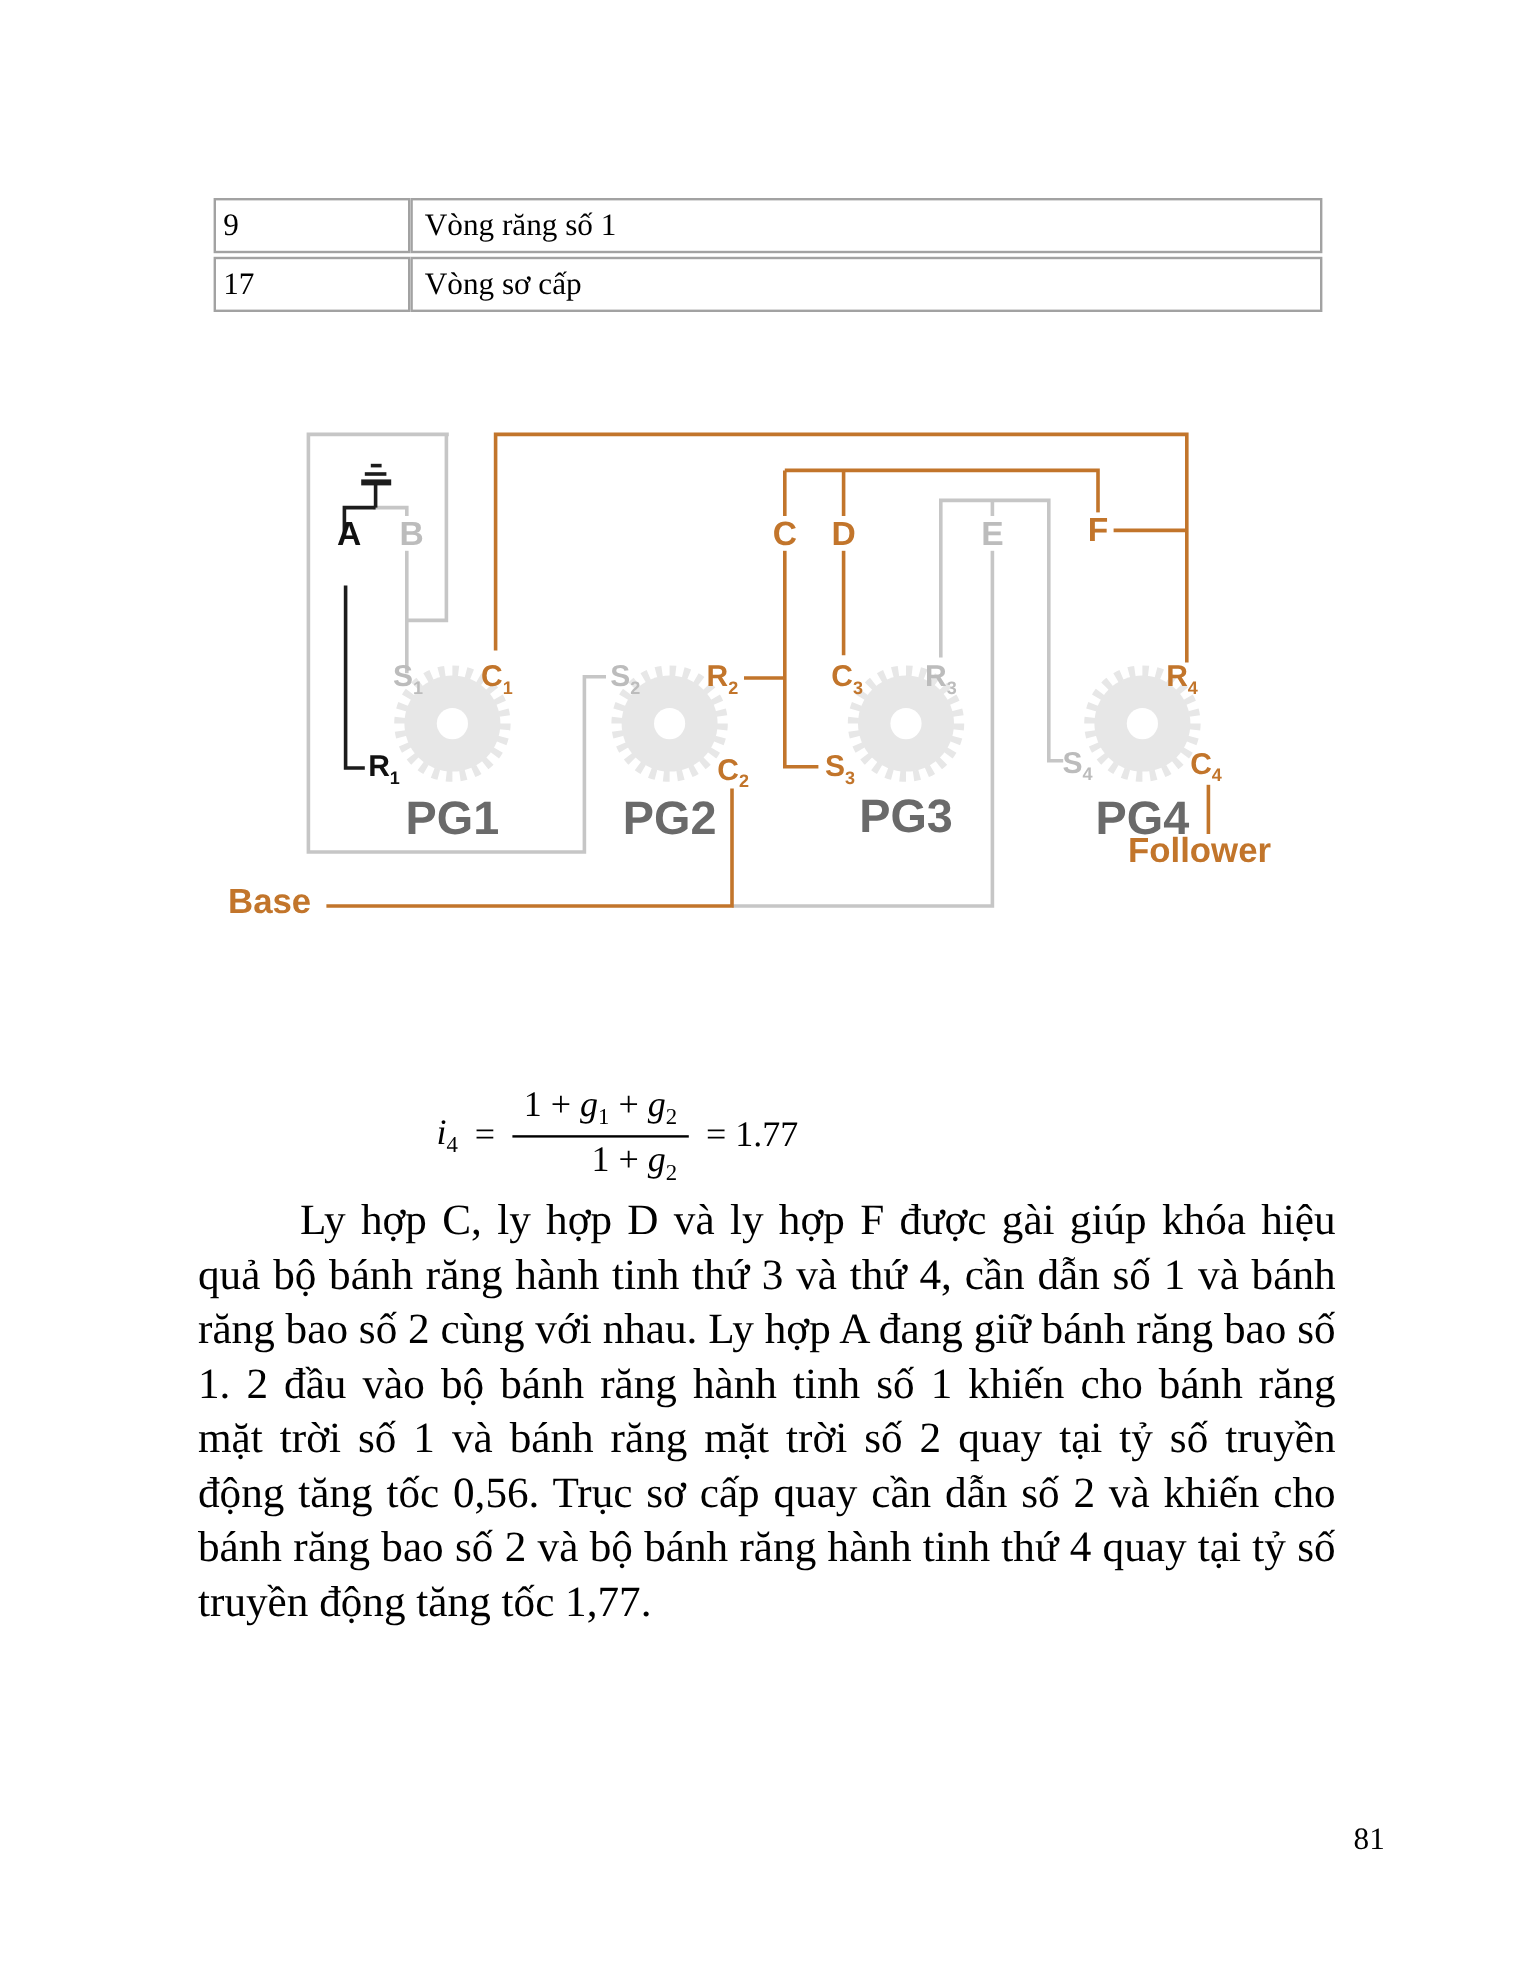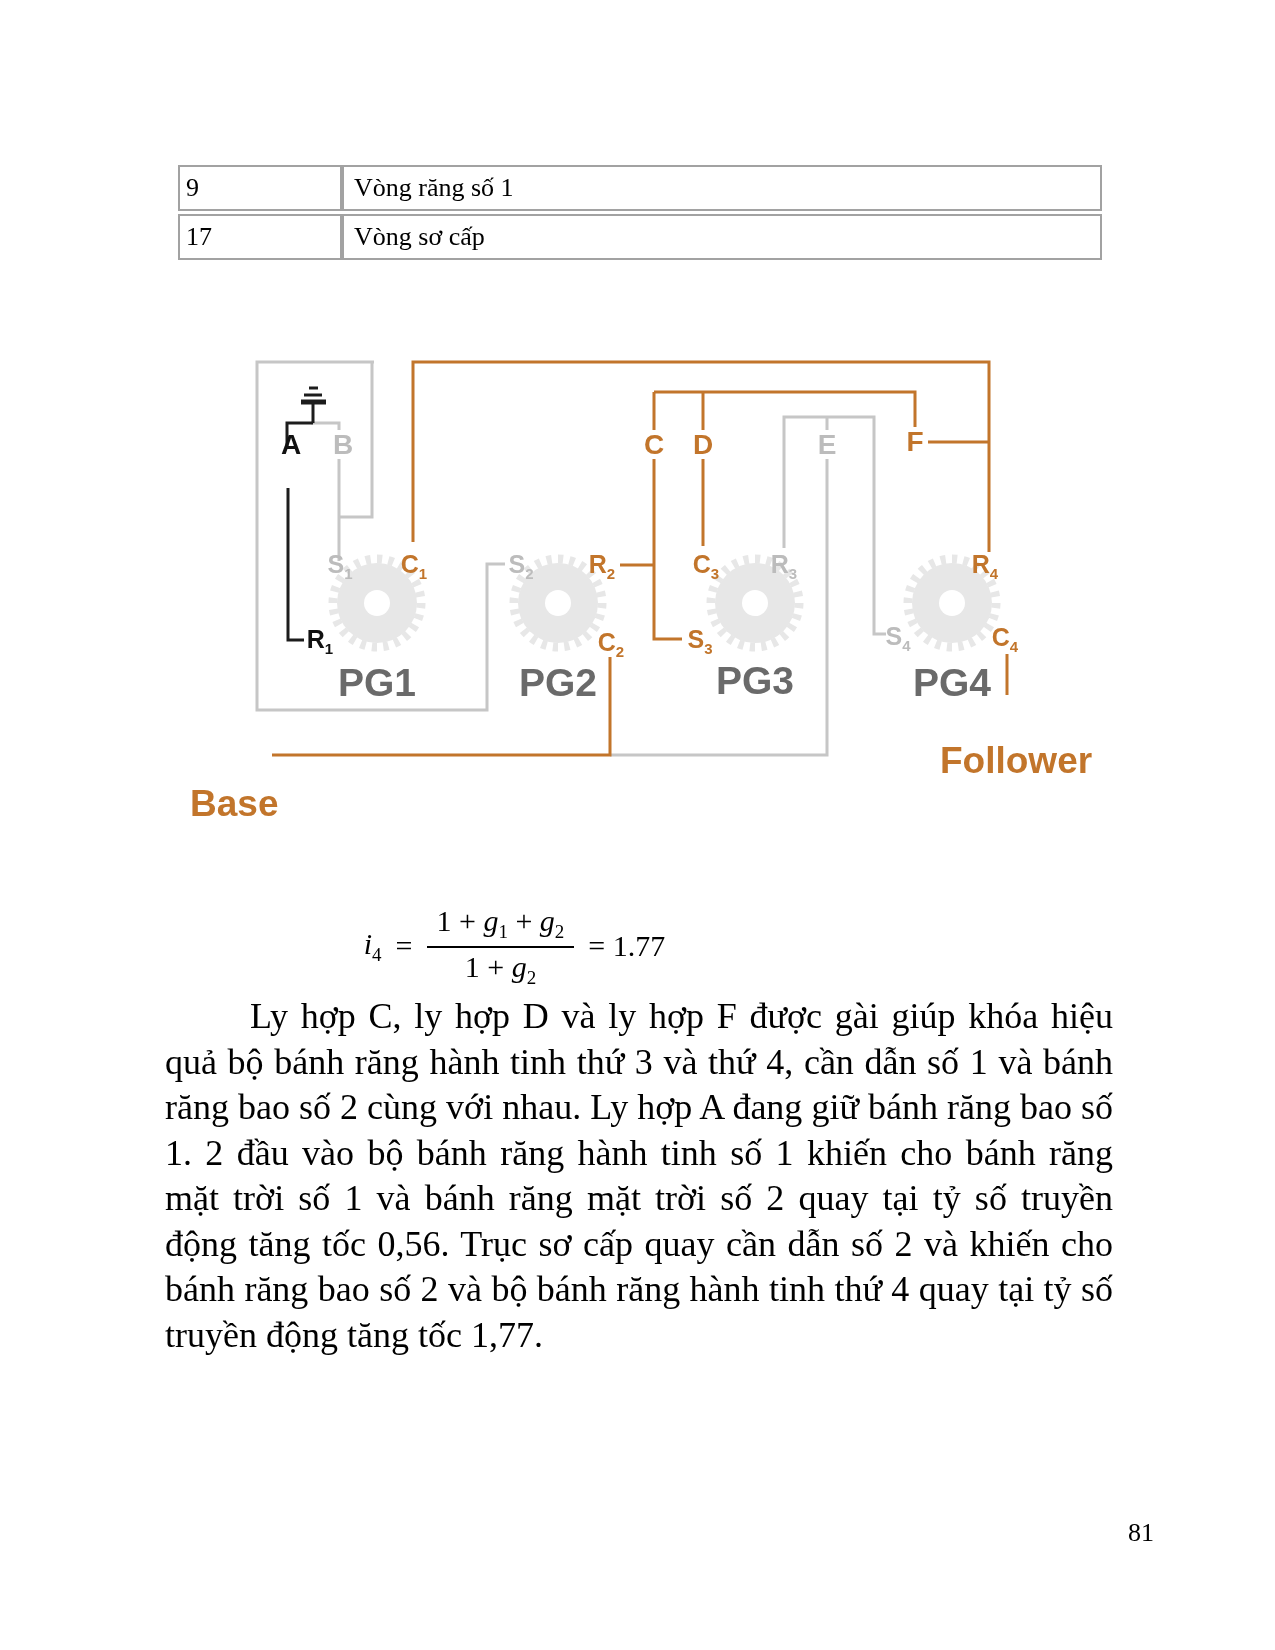--- a/index.html
+++ b/index.html
@@ -21,29 +21,29 @@
   .lbl{position:absolute;font-family:"Liberation Sans","DejaVu Sans",sans-serif;
        font-weight:bold;font-size:25px;line-height:1.05;transform:translateX(-50%);
        white-space:nowrap;}
   .lbl sub{font-size:15px;line-height:0;}
   .clutch{font-size:28px;}
   .onlabel{background:#ffffff;padding:0 3px;}
   .orange{color:#c2752b;}
   .gray{color:#bcbcbc;}
   .ink{color:#111111;}
   .pgl{font-size:39px;color:#6a6a6a;}
-  .anchor{font-size:37px;color:#c2752b;transform:none;margin-top:48px;}
+  .anchor{font-size:29px;color:#c2752b;transform:none;}
 
   
   .formula{position:absolute;left:0;top:898px;width:1029px;height:96px;
            display:flex;justify-content:center;align-items:center;gap:14px;
            font-size:30px;color:#000;}
   .formula i{font-style:italic;}
   .formula sub{font-size:19px;}
-  .frac{display:inline-flex;flex-direction:column;text-align:center;}
+  .frac{display:inline-flex;flex-direction:column;text-align:center;align-items:flex-end;}
   .frac .num{border-bottom:2px solid #000;padding:0 10px 3px 10px;}
   .frac .den{padding:2px 10px 0 10px;}
 
   
   .body-par{position:absolute;left:165px;top:994px;width:948px;
             font-size:36px;line-height:45.5px;text-align:justify;
             text-indent:85px;color:#000;}
 
   
   .pagenum{position:absolute;left:1128px;top:1518px;font-size:26px;color:#000;}

